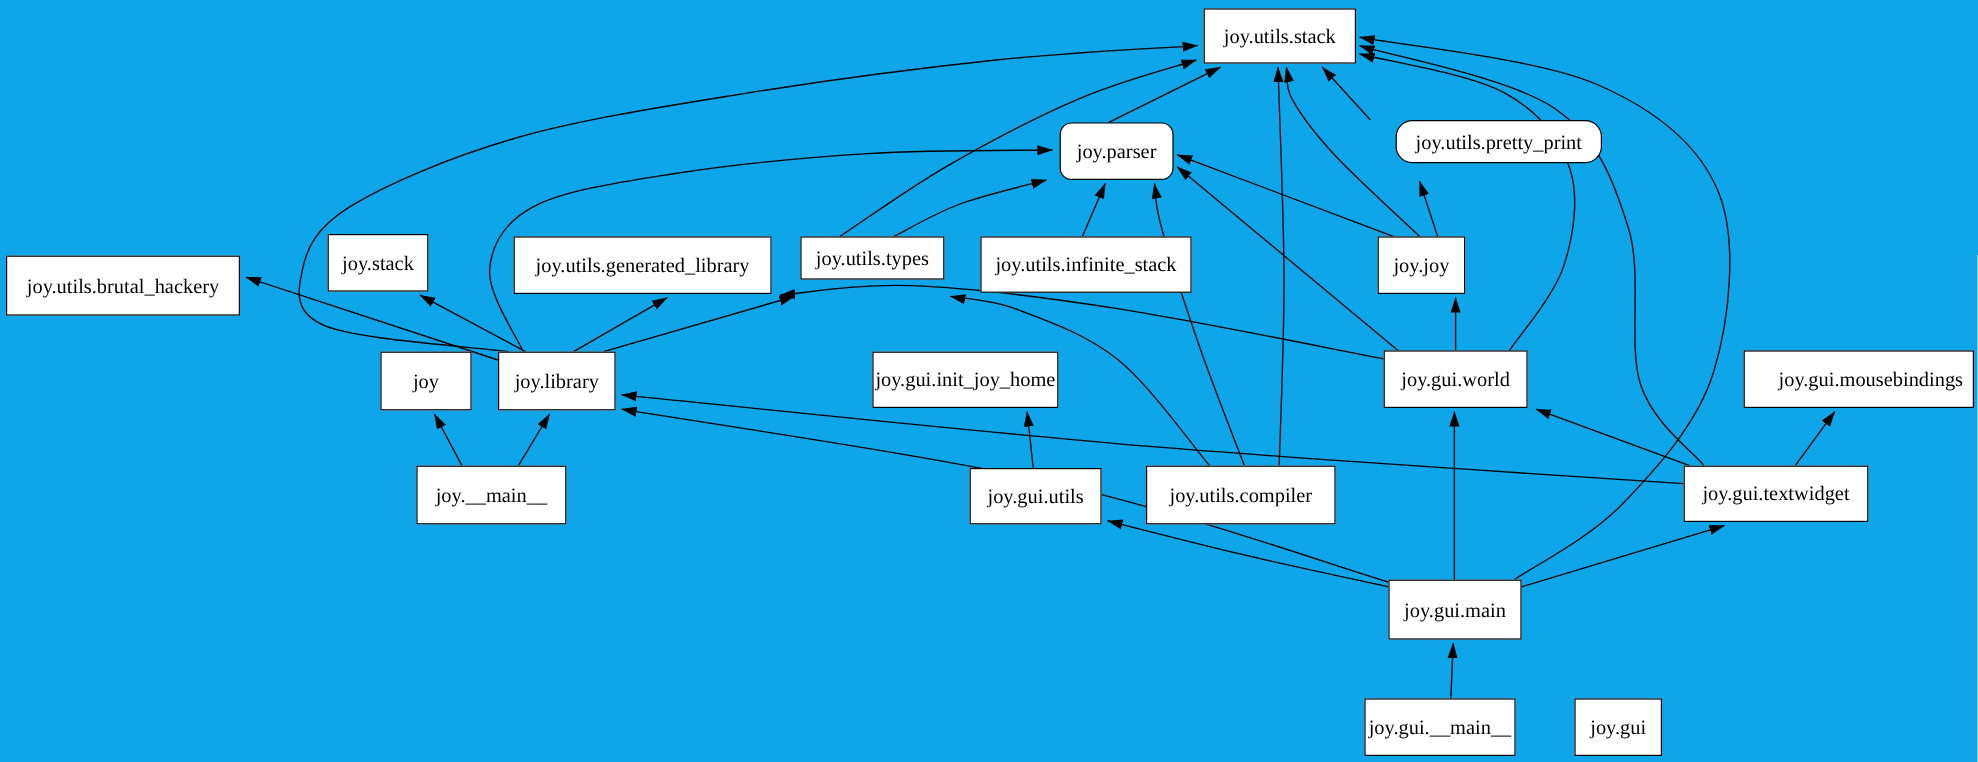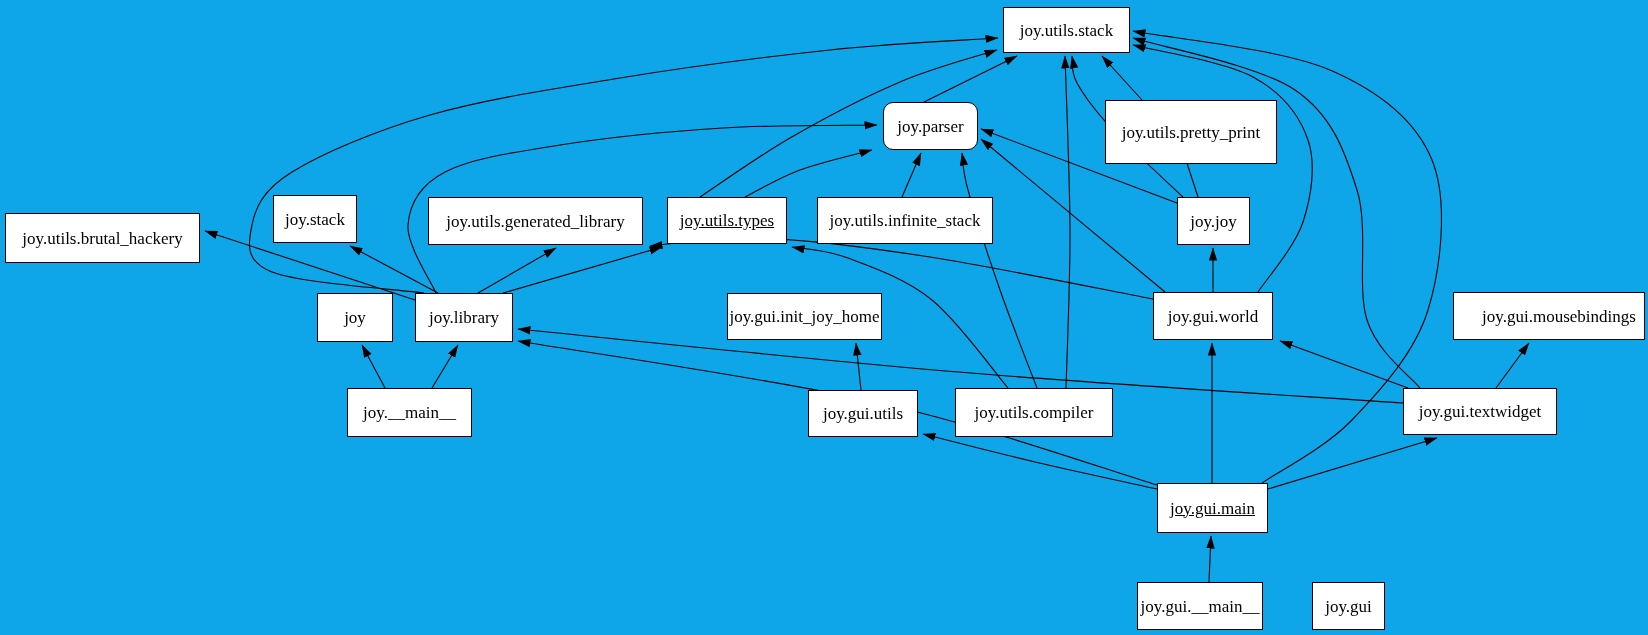--- a/index.html
+++ b/index.html
@@ -87,39 +87,39 @@
         <path class="edge" d="M1209,582 L1211,536" marker-end="url(#arrow)"></path>
       </g>
   </svg>
   <div id="nodes-layer">
       <div class="node" style="left: 1003px; top: 7px; width: 127px; height: 46px;">
         <span>joy.utils.stack</span>
       </div>
       <div class="node" style="left: 883px; top: 102px; width: 95px; height: 48px; border-radius: 10px;">
         <span>joy.parser</span>
       </div>
-      <div class="node" style="left: 1105px; top: 100px; width: 172px; height: 64px;">
+      <div class="node" style="left: 1163px; top: 100px; width: 172px; height: 36px; border-radius: 14px;">
         <span>joy.utils.pretty_print</span>
       </div>
       <div class="node" style="left: 5px; top: 193px; width: 195px; height: 50px; margin-top: 20px;">
         <span>joy.utils.brutal_hackery</span>
       </div>
       <div class="node" style="left: 273px; top: 195px; width: 84px; height: 48px;">
         <span>joy.stack</span>
       </div>
       <div class="node" style="left: 428px; top: 197px; width: 215px; height: 48px;">
         <span>joy.utils.generated_library</span>
       </div>
-      <div class="node" style="left: 667px; top: 197px; width: 120px; height: 47px; text-decoration: underline;">
+      <div class="node" style="left: 667px; top: 197px; width: 120px; height: 36px;">
         <span>joy.utils.types</span>
       </div>
       <div class="node" style="left: 817px; top: 197px; width: 176px; height: 47px;">
         <span>joy.utils.infinite_stack</span>
       </div>
-      <div class="node" style="left: 1177px; top: 197px; width: 73px; height: 48px;">
+      <div class="node" style="left: 1148px; top: 197px; width: 73px; height: 48px;">
         <span>joy.joy</span>
       </div>
       <div class="node" style="left: 317px; top: 293px; width: 76px; height: 49px;">
         <span>joy</span>
       </div>
       <div class="node" style="left: 415px; top: 293px; width: 98px; height: 49px;">
         <span>joy.library</span>
       </div>
       <div class="node" style="left: 727px; top: 293px; width: 155px; height: 47px;">
         <span>joy.gui.init_joy_home</span>
@@ -135,21 +135,21 @@
       </div>
       <div class="node" style="left: 808px; top: 390px; width: 110px; height: 47px;">
         <span>joy.gui.utils</span>
       </div>
       <div class="node" style="left: 955px; top: 388px; width: 158px; height: 49px;">
         <span>joy.utils.compiler</span>
       </div>
       <div class="node" style="left: 1403px; top: 388px; width: 154px; height: 47px;">
         <span>joy.gui.textwidget</span>
       </div>
-      <div class="node" style="left: 1157px; top: 483px; width: 111px; height: 50px; text-decoration: underline;">
+      <div class="node" style="left: 1157px; top: 483px; width: 111px; height: 50px;">
         <span>joy.gui.main</span>
       </div>
       <div class="node" style="left: 1137px; top: 582px; width: 126px; height: 48px;">
         <span>joy.gui.__main__</span>
       </div>
       <div class="node" style="left: 1312px; top: 582px; width: 73px; height: 48px;">
         <span>joy.gui</span>
       </div>
     </div>
 </div>

